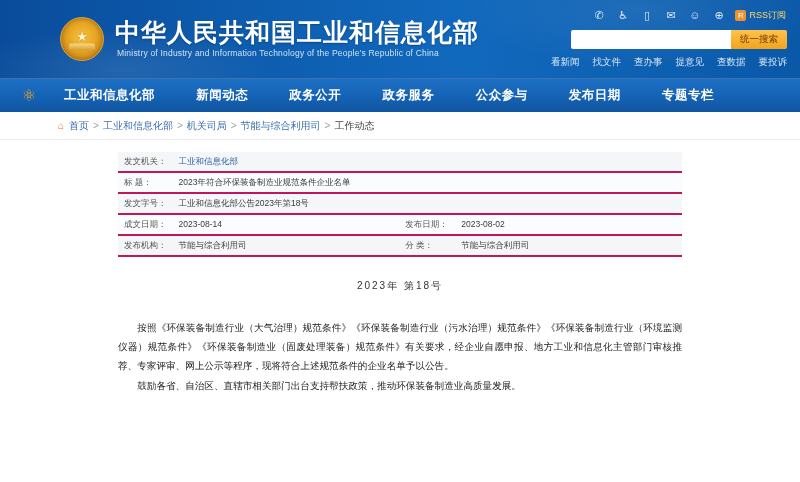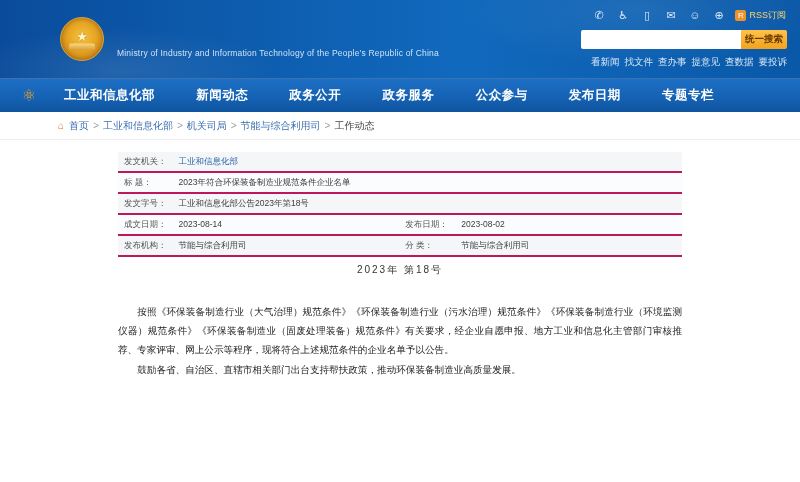--- a/index.html
+++ b/index.html
@@ -89,29 +89,29 @@
   }
   .search-input {
     width: 160px; height: 19px;
     border: none; outline: none;
     background: #ffffff;
     font-size: 9px; color: #333;
     padding: 0 6px;
     border-radius: 2px 0 0 2px;
   }
   .search-btn {
-    width: 46px; height: 19px;
+    width: 56px; height: 19px;
     background: linear-gradient(#ffc24d, #f2a31c);
-    color: #6b3b00; font-size: 9.5px; font-weight: bold;
+    color: #6b3b00; font-size: 9.5px; font-weight: normal;
     border: none; border-radius: 0 2px 2px 0; cursor: pointer;
     display:flex;align-items:center;justify-content:center;
   }
   .quick-links {
     position: absolute; right: 13px; top: 56px;
-    display: flex; gap: 5px;
+    display: flex; gap: 13px;
     color: #d9e8f8; font-size: 9.5px;
     white-space: nowrap;
   }
 
   
   .nav {
     position: relative;
     height: 34px;
     background: linear-gradient(#1d6fc4, #1562b4 55%, #0f559f);
     border-top: 1px solid rgba(255,255,255,.18);
@@ -171,21 +171,21 @@
     font-weight: bold;
     color: #1a1a1a;
     margin-top: 26px;
     font-family: "DejaVu Sans", "Liberation Sans", sans-serif;
     letter-spacing: 1px;
   }
   .doc-number {
     text-align: center;
     font-size: 10px;
     color: #333;
-    margin-top: 6px;
+    margin-top: 22px;
     letter-spacing: 2px;
   }
   .doc-body {
     padding: 0 118px;
     margin-top: 26px;
     font-size: 9.6px;
     line-height: 1.95;
     color: #222;
     text-align: justify;
     font-family: "DejaVu Sans", "Liberation Sans", sans-serif;
@@ -196,20 +196,21 @@
 <body>
 
 <div class="page">
 
   <div class="header">
     <div class="header-inner">
       <div class="emblem">
         <span class="star">★</span>
         <span class="gear"></span>
       </div>
+      <div class="site-title">中华人民共和国工业和信息化部</div>
       <div class="site-subtitle">Ministry of Industry and Information Technology of the People's Republic of China</div>
 
       <div class="top-icons">
         <span class="ic">✆</span>
         <span class="ic">♿</span>
         <span class="ic">▯</span>
         <span class="ic">✉</span>
         <span class="ic">☺</span>
         <span class="ic">⊕</span>
         <span class="rss">

